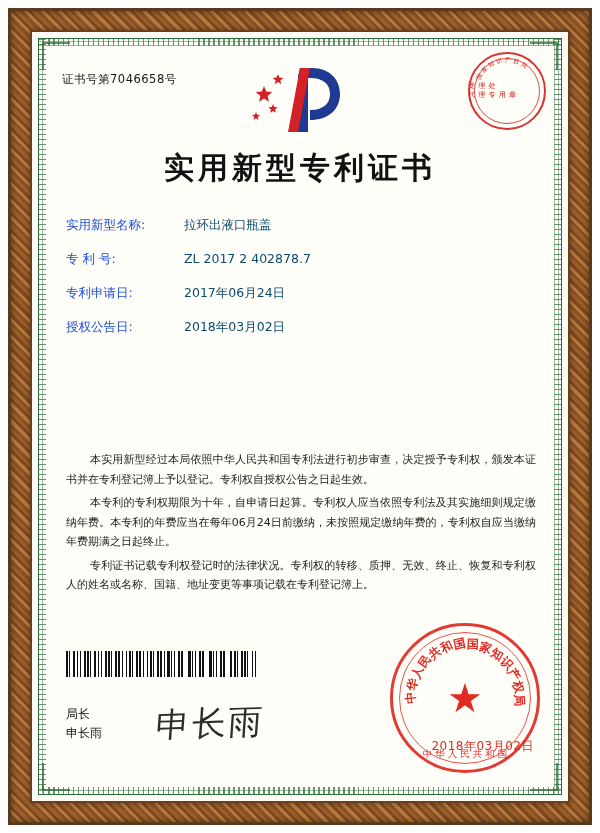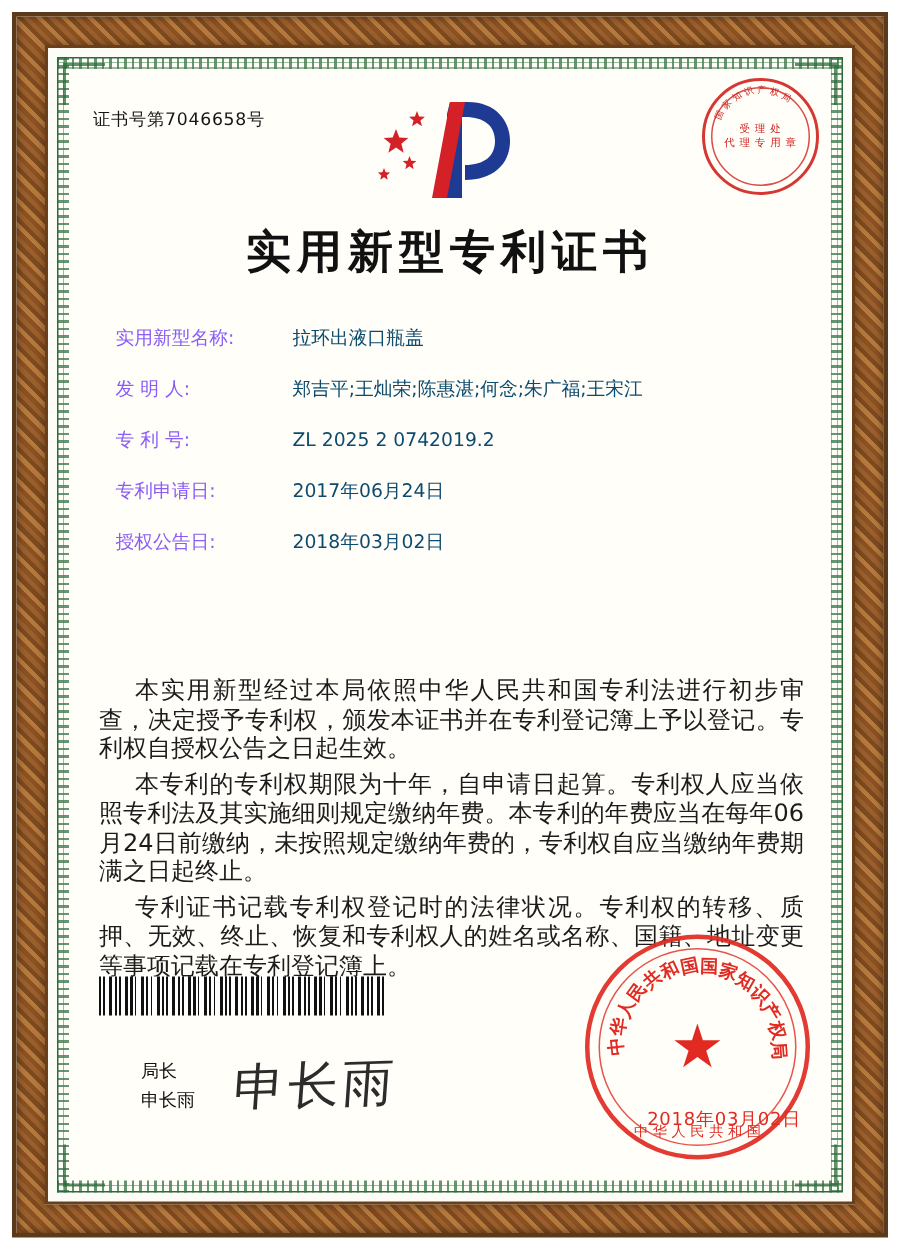--- a/index.html
+++ b/index.html
@@ -170,21 +170,20 @@
     top: 50%;
     transform-origin: 0 0;
     white-space: nowrap;
   }
   .agency-seal .center-text {
     position: absolute;
     left: 0;
     right: 0;
     top: 50%;
     transform: translateY(-50%);
-    text-align: center;
     color: #d0211c;
     font-size: 7px;
     line-height: 9px;
     letter-spacing: 0.5px;
   }
 
   .main-title {
     position: absolute;
     left: 0;
     right: 0;
@@ -206,33 +205,32 @@
     color: #1a1a1a;
     line-height: 34px;
   }
   .field-row {
     display: block;
     white-space: nowrap;
   }
   .field-label {
     display: inline-block;
     min-width: 118px;
-    color: #8b5cf6;
-    margin-left: 11px;
+    color: #1d4ed8;
   }
   .field-value {
     color: #0c4a6e;
   }
 
   .paragraphs {
     position: absolute;
     left: 14px;
     right: 12px;
     top: 400px;
-    font-size: 16px;
+    font-size: 11px;
     line-height: 19.5px;
     color: #1c1c1c;
     text-align: justify;
   }
   .paragraphs p {
     margin: 0 0 4px 0;
     text-indent: 24px;
   }
 
   .barcode {
@@ -251,21 +249,20 @@
         #fff 9px, #fff 10.5px);
   }
 
   .footer-left {
     position: absolute;
     left: 14px;
     bottom: 40px;
     font-size: 12px;
     line-height: 19px;
     color: #111111;
-    margin-left: 28px;
   }
 
   .signature {
     position: absolute;
     left: 104px;
     bottom: 36px;
     font-family: "DejaVu Serif", serif;
     font-size: 34px;
     color: #1b1b1b;
     letter-spacing: 2px;
@@ -387,24 +384,21 @@
       </div>
     </div>
 
     <div class="main-title">实用新型专利证书</div>
 
     <div class="fields">
       <div class="field-row">
         <span class="field-label">实用新型名称:</span><span class="field-value">拉环出液口瓶盖</span>
       </div>
       <div class="field-row">
-        <span class="field-label">发 明 人:</span><span class="field-value">郑吉平;王灿荣;陈惠湛;何念;朱广福;王宋江</span>
-      </div>
-      <div class="field-row">
-        <span class="field-label">专 利 号:</span><span class="field-value">ZL 2025 2 0742019.2</span>
+        <span class="field-label">专 利 号:</span><span class="field-value">ZL 2017 2 402878.7</span>
       </div>
       <div class="field-row">
         <span class="field-label">专利申请日:</span><span class="field-value">2017年06月24日</span>
       </div>
       <div class="field-row">
         <span class="field-label">授权公告日:</span><span class="field-value">2018年03月02日</span>
       </div>
     </div>
 
     <div class="paragraphs">

